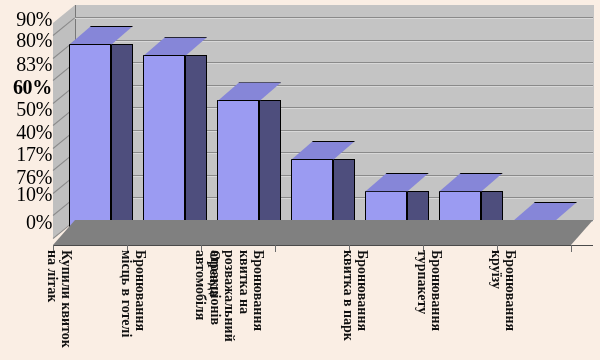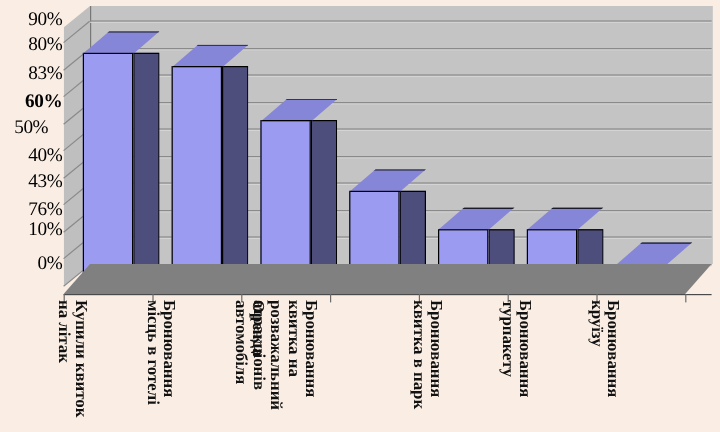--- a/index.html
+++ b/index.html
@@ -27,21 +27,21 @@
     left: 0px;
     top: 0px;
     width: 52px;
     height: 245px;
   }
   .y-tick-label {
     position: absolute;
     right: 0px;
     width: 52px;
     text-align: right;
-    font-size: 16px;
+    font-size: 20px;
     font-family: "Liberation Serif", serif;
     color: #000000;
     line-height: 1;
     letter-spacing: -0.3px;
   }
 
   
   #plot-3d {
     position: absolute;
     left: 53px;
@@ -179,23 +179,23 @@
 </head>
 <body>
 
 <div id="chart-root">
 
   <div id="y-axis-labels">
       <div class="y-tick-label" style="top: 9px;">90%</div>
       <div class="y-tick-label" style="top: 30px;">80%</div>
       <div class="y-tick-label" style="top: 54.1111px;">83%</div>
       <div class="y-tick-label" style="top: 76.6667px; font-weight: bold;">60%</div>
-      <div class="y-tick-label" style="top: 99.2222px; text-align: center;">50%</div>
+      <div class="y-tick-label" style="top: 99.2222px;">50%</div>
       <div class="y-tick-label" style="top: 121.778px;">40%</div>
-      <div class="y-tick-label" style="top: 144.333px;">43%</div>
+      <div class="y-tick-label" style="top: 144.333px;">17%</div>
       <div class="y-tick-label" style="top: 166.889px;">76%</div>
       <div class="y-tick-label" style="top: 184px; font-family: Liberation Serif, serif;">10%</div>
       <div class="y-tick-label" style="top: 212px;">0%</div>
     </div>
 
   <div id="plot-3d">
     <div id="wall-left"></div>
     <div id="wall-back"></div>
     <div id="grid-container">
         <div class="gridline" style="top: 12px;"></div>

